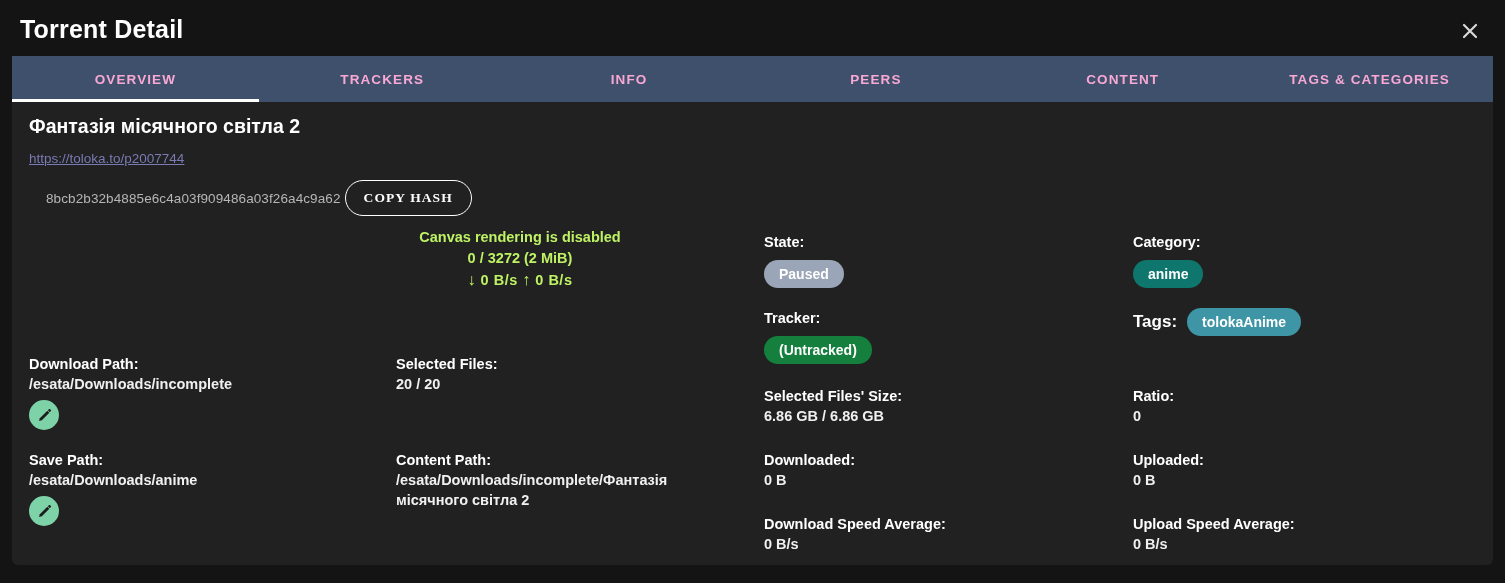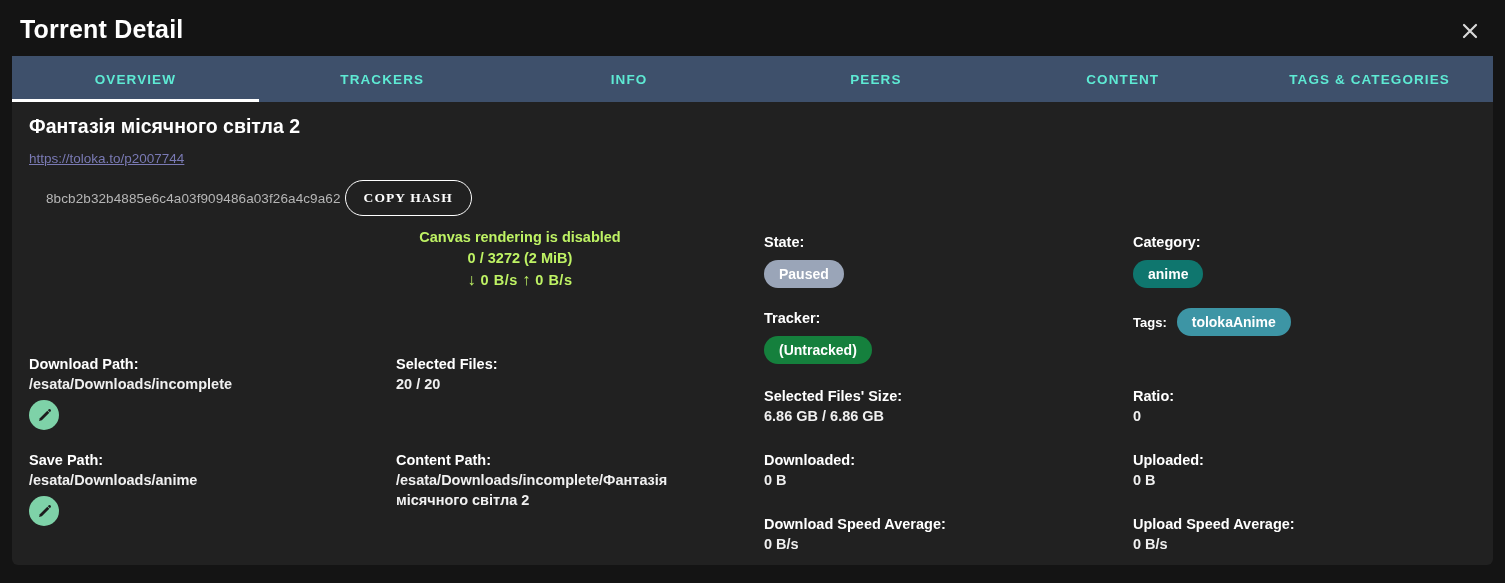--- a/index.html
+++ b/index.html
@@ -40,21 +40,21 @@
     width: 1481px; height: 46px;
     background: #3e506b;
     display: flex;
     align-items: stretch;
   }
   .tab {
     flex: 1 1 0;
     display: flex; align-items: center; justify-content: center;
     position: relative;
     cursor: pointer;
-    color: #5eead4;
+    color: #f9a8d4;
     font-size: 13.5px;
     font-weight: bold;
     letter-spacing: 1.1px;
   }
   .tab.active::after {
     content: "";
     position: absolute; left: 0; right: 0; bottom: 0;
     height: 3px; background: #ffffff;
   }
 
@@ -142,21 +142,21 @@
     font-weight: bold;
     padding: 6px 15px;
     line-height: 16px;
   }
   .chip-paused { background: #9aa5b8; }
   .chip-tracker { background: #15803d; }
   .chip-category { background: #0f766e; }
   .chip-tag { background: #3d95a5; }
 
   .tagsrow { display: flex; align-items: center; gap: 10px; }
-  .tags-label { color: #ffffff; font-size: 13px; font-weight: bold; }
+  .tags-label { color: #ffffff; font-size: 17px; font-weight: bold; }
 
   .edit-btn {
     width: 30px; height: 30px; border-radius: 50%;
     background: #7ed2a8;
     display: flex; align-items: center; justify-content: center;
     cursor: pointer; border: none; padding: 0;
     margin-top: 6px;
   }
   .edit-btn svg { display: block; }
 </style>

